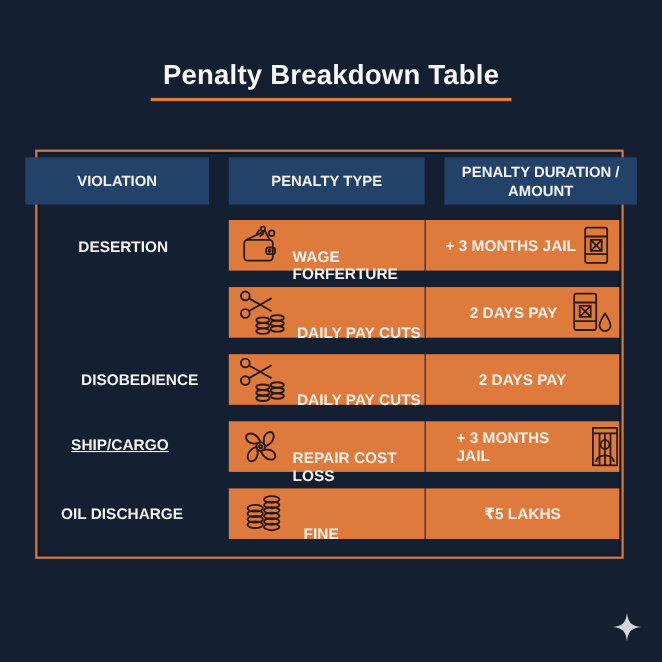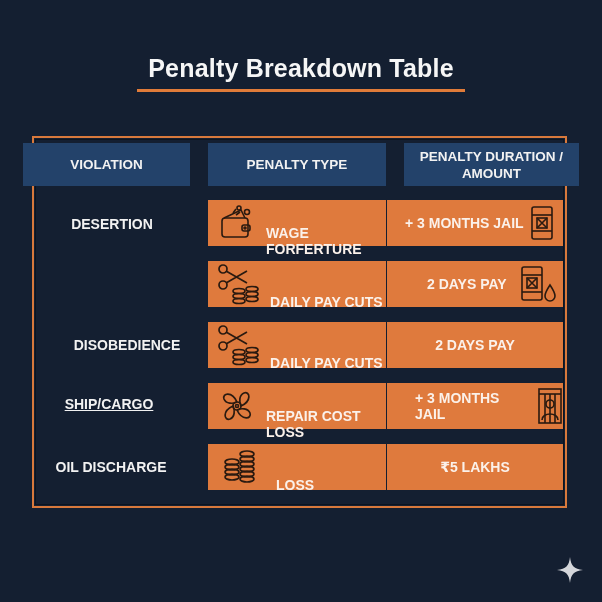--- a/index.html
+++ b/index.html
@@ -192,21 +192,21 @@
         <ellipse cx="10" cy="22" rx="7" ry="3"></ellipse>
         <ellipse cx="10" cy="27" rx="7" ry="3"></ellipse>
       <ellipse cx="25" cy="4" rx="7" ry="3"></ellipse>
         <ellipse cx="25" cy="9" rx="7" ry="3"></ellipse>
         <ellipse cx="25" cy="14" rx="7" ry="3"></ellipse>
         <ellipse cx="25" cy="19" rx="7" ry="3"></ellipse>
         <ellipse cx="25" cy="24" rx="7" ry="3"></ellipse>
         <ellipse cx="25" cy="29" rx="7" ry="3"></ellipse>
     </svg>
   </span>
-  <span class="txt" style="margin-left:4px;">LOSS</span>
+  <span class="txt" style="margin-left:4px;">FINE</span>
 </div>
 <div class="cell c3" style="top:444px;">
   <span>₹5 LAKHS</span>
 </div>
 
 <div class="sparkle">
   <svg width="28" height="28" viewBox="0 0 28 28">
     <path d="M14 1 C15 10 18 13 27 14 C18 15 15 18 14 27 C13 18 10 15 1 14 C10 13 13 10 14 1 Z" fill="#d4d6da"></path>
   </svg>
 </div>

